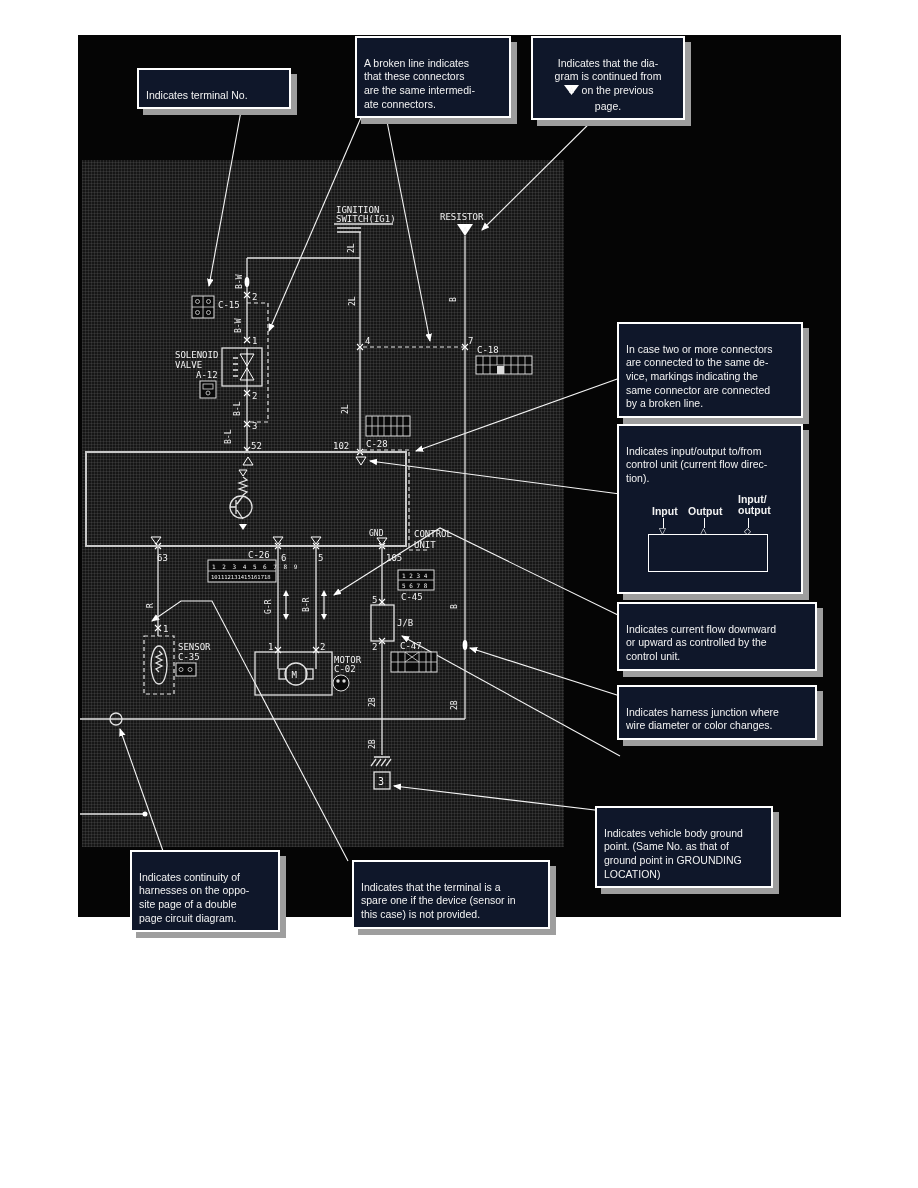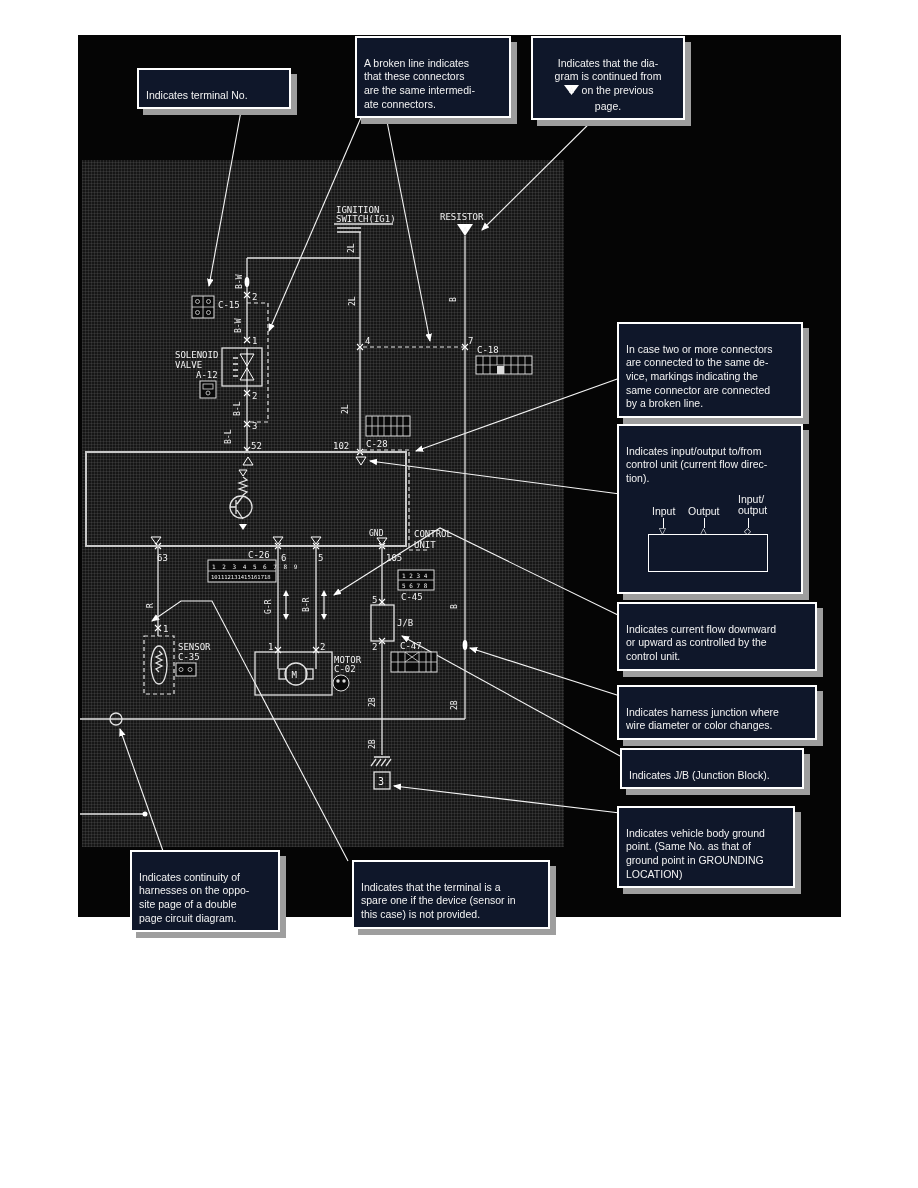--- a/index.html
+++ b/index.html
@@ -8,21 +8,21 @@
   #blackboard{position:absolute;left:78px;top:35px;width:763px;height:882px;background:#050505;}
   #texture{position:absolute;left:4px;top:125px;width:482px;height:687px;background-color:#161616;
     background-image:
       repeating-linear-gradient(0deg, rgba(110,110,110,.22) 0 1px, transparent 1px 3px),
       repeating-linear-gradient(90deg, rgba(110,110,110,.22) 0 1px, transparent 1px 3px);}
   svg.layer{position:absolute;left:0;top:0;z-index:2;}
   .callout{position:absolute;z-index:3;background:#0f172a;border:2px solid #fff;color:#f2f2f2;
     font:10.5px/1.3 "Liberation Sans",sans-serif;padding:5px 7px;white-space:pre-line;
     box-shadow:6px 6px 0 #9e9e9e;}
   .io-demo{position:relative;height:84px;margin-top:4px;}
-  .io-label{position:absolute;color:#f2f2f2;font-size:10.5px;line-height:1.1;white-space:pre-line;}
+  .io-label{position:absolute;color:#f2f2f2;font-size:10.5px;line-height:1.1;white-space:pre-line;font-weight:bold;}
   .io-rect{position:absolute;border:1.5px solid #fff;background:transparent;}
   .io-tick{position:absolute;width:1px;background:#fff;}
   .io-mark{position:absolute;color:#fff;font-size:9px;line-height:9px;}
   svg text{font-family:"DejaVu Sans Mono",monospace;fill:#f2f2f2;}
   .w{stroke:#e3e3e3;stroke-width:1.3;fill:none;}
   .wg{stroke:#c9c9c9;stroke-width:2;fill:none;}
   .dash{stroke:#e3e3e3;stroke-width:1.2;fill:none;stroke-dasharray:4 3;}
   .lead{stroke:#f5f5f5;stroke-width:1.1;fill:none;}
   .xj{stroke:#fff;stroke-width:1.1;}
   .cell{stroke:#dcdcdc;stroke-width:1;fill:#0a0a0a;}
@@ -321,25 +321,22 @@
     <span>Indicates current flow downward
 or upward as controlled by the
 control unit.</span>
   </div>
 
   <div class="callout" style="left:617px;top:685px;width:182px;">
     <span>Indicates harness junction where
 wire diameter or color changes.</span>
   </div>
 
-  <div class="callout" style="left:620px;top:748px;width:166px;">
-    <span>Indicates J/B (Junction Block).</span>
-  </div>
-
-  <div class="callout" style="left:617px;top:806px;width:160px;">
+
+  <div class="callout" style="left:595px;top:806px;width:160px;">
     <span>Indicates vehicle body ground
 point. (Same No. as that of
 ground point in GROUNDING
 LOCATION)</span>
   </div>
 
   <div class="callout" style="left:130px;top:850px;width:132px;">
     <span>Indicates continuity of
 harnesses on the oppo-
 site page of a double

